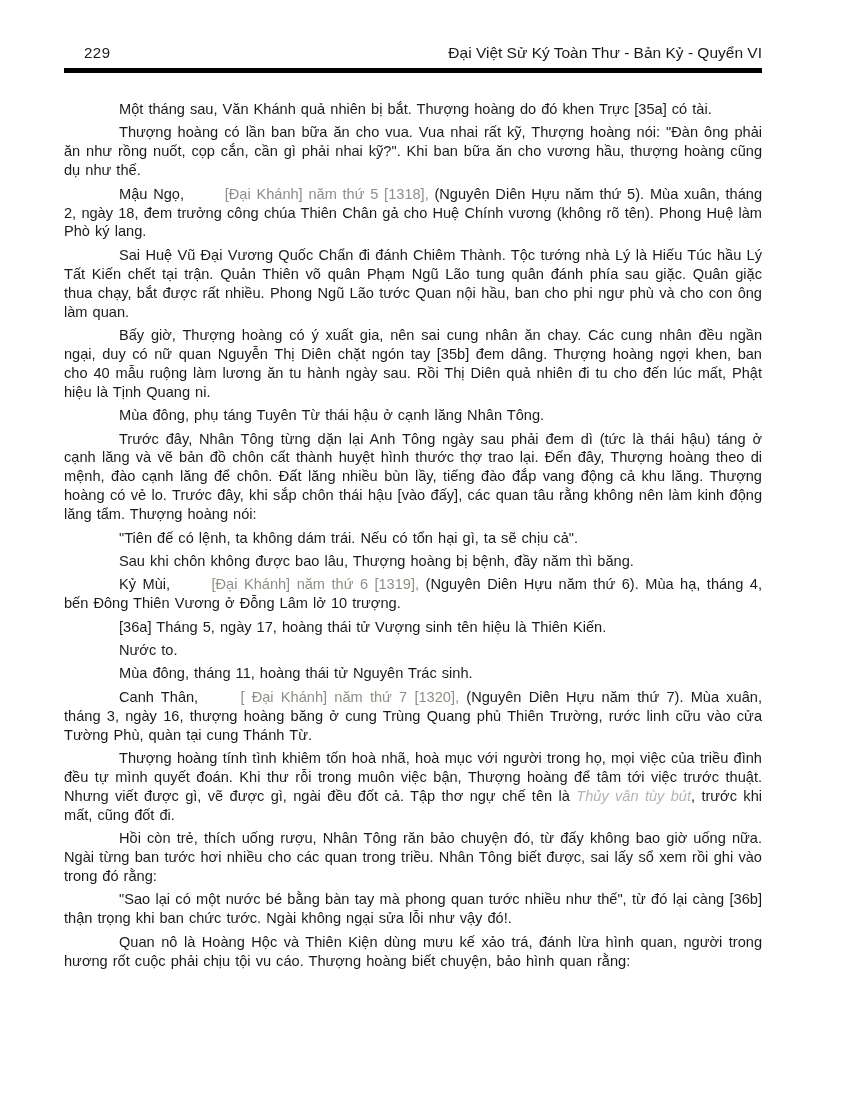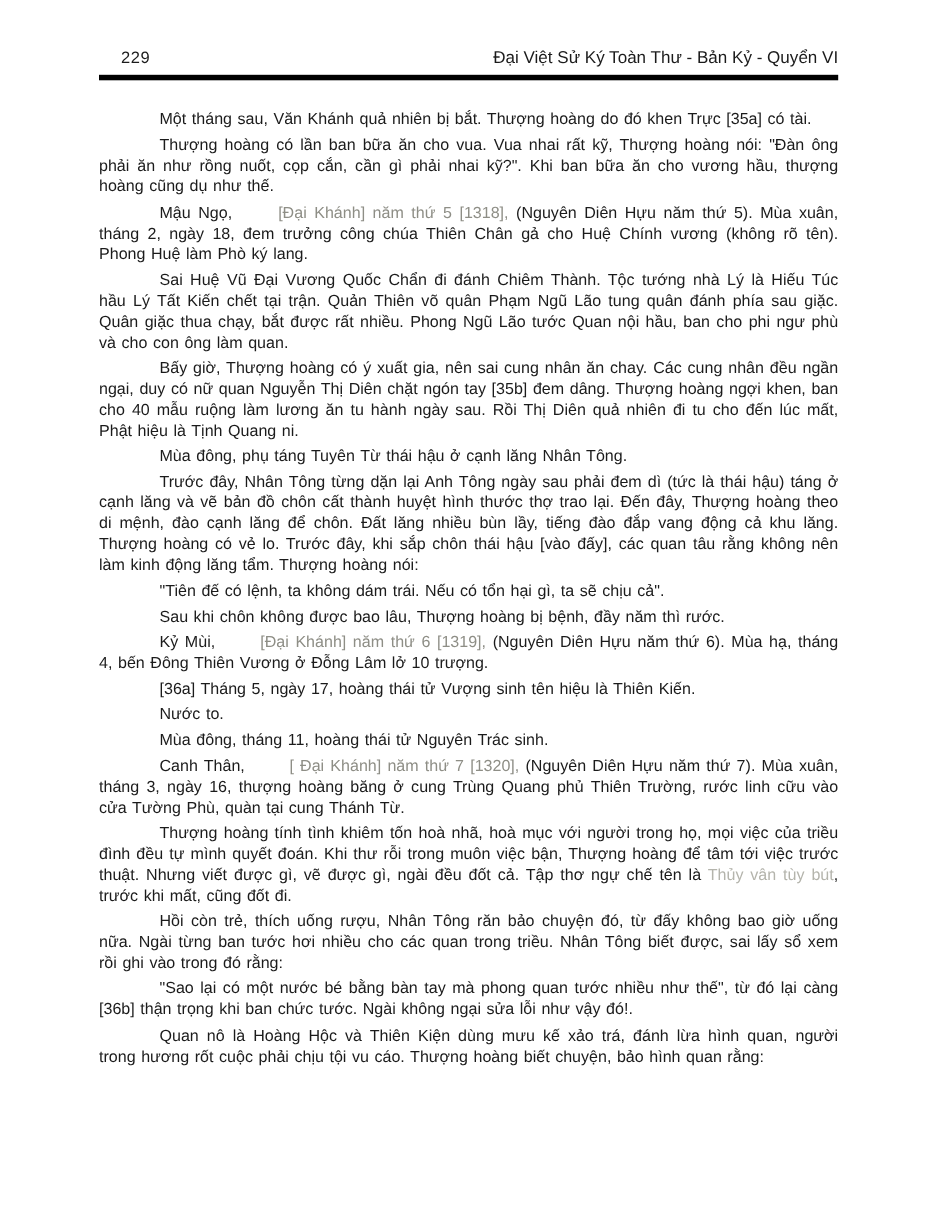--- a/index.html
+++ b/index.html
@@ -11,21 +11,21 @@
     width: 850px;
     height: 1100px;
     font-family: "Liberation Sans", "DejaVu Sans", sans-serif;
     color: #1b1b1b;
     overflow: hidden;
   }
   .page {
     box-sizing: border-box;
     width: 850px;
     height: 1100px;
-    padding: 44px 88px 0 90px;
+    padding: 44px 88px 0 64px;
   }
   .page-header {
     position: relative;
     height: 20px;
     margin-bottom: 0;
   }
   .pagenum {
     position: absolute;
     left: 20px;
     top: 0;
@@ -49,41 +49,41 @@
     margin: 0 0 4.5px 0;
     font-size: 14.6px;
     line-height: 18.9px;
     text-align: justify;
     text-indent: 55px;
     word-spacing: 1px;
   }
   .run-n { font-weight: normal; }
   .run-b { font-weight: normal; }
   .run-g { color: var(--era-gray, #8e8e86); margin-left: 35px; }
-  .run-lg { color: var(--title-gray, #b4b4ac); }
+  .run-lg { color: var(--title-gray, #b4b4ac); font-style: italic; }
 </style>
 </head>
 <body style="color: rgb(27, 27, 27); background: rgb(255, 255, 255);">
 
 <div class="page">
   <div class="page-header">
     <span class="pagenum">229</span>
     <div class="header-title">Đại Việt Sử Ký Toàn Thư - Bản Kỷ - Quyển VI</div>
   </div>
   <div class="header-rule"></div>
   <div class="page-body">
       <p class="para"><span class="run-n">Một tháng sau, Văn Khánh quả nhiên bị bắt. Thượng hoàng do đó khen Trực </span><span class="run-b">[35a]</span><span class="run-n"> có tài.</span></p>
       <p class="para"><span class="run-n">Thượng hoàng có lần ban bữa ăn cho vua. Vua nhai rất kỹ, Thượng hoàng nói: "Đàn ông phải ăn như rồng nuốt, cọp cắn, cần gì phải nhai kỹ?". Khi ban bữa ăn cho vương hầu, thượng hoàng cũng dụ như thế.</span></p>
       <p class="para"><span class="run-b">Mậu Ngọ, </span><span class="run-g">[Đại Khánh] năm thứ 5 [1318], </span><span class="run-n">(Nguyên Diên Hựu năm thứ 5). Mùa xuân, tháng 2, ngày 18, đem trưởng công chúa Thiên Chân gả cho Huệ Chính vương (không rõ tên). Phong Huệ làm Phò ký lang.</span></p>
       <p class="para"><span class="run-n">Sai Huệ Vũ Đại Vương Quốc Chẩn đi đánh Chiêm Thành. Tộc tướng nhà Lý là Hiếu Túc hầu Lý Tất Kiến chết tại trận. Quản Thiên võ quân Phạm Ngũ Lão tung quân đánh phía sau giặc. Quân giặc thua chạy, bắt được rất nhiều. Phong Ngũ Lão tước Quan nội hầu, ban cho phi ngư phù và cho con ông làm quan.</span></p>
       <p class="para"><span class="run-n">Bấy giờ, Thượng hoàng có ý xuất gia, nên sai cung nhân ăn chay. Các cung nhân đều ngần ngại, duy có nữ quan Nguyễn Thị Diên chặt ngón tay </span><span class="run-b">[35b]</span><span class="run-n"> đem dâng. Thượng hoàng ngợi khen, ban cho 40 mẫu ruộng làm lương ăn tu hành ngày sau. Rồi Thị Diên quả nhiên đi tu cho đến lúc mất, Phật hiệu là Tịnh Quang ni.</span></p>
       <p class="para"><span class="run-n">Mùa đông, phụ táng Tuyên Từ thái hậu ở cạnh lăng Nhân Tông.</span></p>
       <p class="para"><span class="run-n">Trước đây, Nhân Tông từng dặn lại Anh Tông ngày sau phải đem dì (tức là thái hậu) táng ở cạnh lăng và vẽ bản đồ chôn cất thành huyệt hình thước thợ trao lại. Đến đây, Thượng hoàng theo di mệnh, đào cạnh lăng để chôn. Đất lăng nhiều bùn lầy, tiếng đào đắp vang động cả khu lăng. Thượng hoàng có vẻ lo. Trước đây, khi sắp chôn thái hậu [vào đấy], các quan tâu rằng không nên làm kinh động lăng tẩm. Thượng hoàng nói:</span></p>
       <p class="para"><span class="run-n">"Tiên đế có lệnh, ta không dám trái. Nếu có tổn hại gì, ta sẽ chịu cả".</span></p>
-      <p class="para"><span class="run-n">Sau khi chôn không được bao lâu, Thượng hoàng bị bệnh, đầy năm thì rước.</span></p>
+      <p class="para"><span class="run-n">Sau khi chôn không được bao lâu, Thượng hoàng bị bệnh, đầy năm thì băng.</span></p>
       <p class="para"><span class="run-b">Kỷ Mùi, </span><span class="run-g">[Đại Khánh] năm thứ 6 [1319], </span><span class="run-n">(Nguyên Diên Hựu năm thứ 6). Mùa hạ, tháng 4, bến Đông Thiên Vương ở Đỗng Lâm lở 10 trượng.</span></p>
       <p class="para"><span class="run-b">[36a]</span><span class="run-n"> Tháng 5, ngày 17, hoàng thái tử Vượng sinh tên hiệu là Thiên Kiến.</span></p>
       <p class="para"><span class="run-n">Nước to.</span></p>
       <p class="para"><span class="run-n">Mùa đông, tháng 11, hoàng thái tử Nguyên Trác sinh.</span></p>
       <p class="para"><span class="run-b">Canh Thân, </span><span class="run-g">[ Đại Khánh] năm thứ 7 [1320], </span><span class="run-n">(Nguyên Diên Hựu năm thứ 7). Mùa xuân, tháng 3, ngày 16, thượng hoàng băng ở cung Trùng Quang phủ Thiên Trường, rước linh cữu vào cửa Tường Phù, quàn tại cung Thánh Từ.</span></p>
       <p class="para"><span class="run-n">Thượng hoàng tính tình khiêm tốn hoà nhã, hoà mục với người trong họ, mọi việc của triều đình đều tự mình quyết đoán. Khi thư rỗi trong muôn việc bận, Thượng hoàng để tâm tới việc trước thuật. Nhưng viết được gì, vẽ được gì, ngài đều đốt cả. Tập thơ ngự chế tên là </span><span class="run-lg">Thủy vân tùy bút</span><span class="run-n">, trước khi mất, cũng đốt đi.</span></p>
       <p class="para"><span class="run-n">Hồi còn trẻ, thích uống rượu, Nhân Tông răn bảo chuyện đó, từ đấy không bao giờ uống nữa. Ngài từng ban tước hơi nhiều cho các quan trong triều. Nhân Tông biết được, sai lấy sổ xem rồi ghi vào trong đó rằng:</span></p>
       <p class="para"><span class="run-n">"Sao lại có một nước bé bằng bàn tay mà phong quan tước nhiều như thế", từ đó lại càng </span><span class="run-b">[36b]</span><span class="run-n"> thận trọng khi ban chức tước. Ngài không ngại sửa lỗi như vậy đó!.</span></p>
       <p class="para"><span class="run-n">Quan nô là Hoàng Hộc và Thiên Kiện dùng mưu kế xảo trá, đánh lừa hình quan, người trong hương rốt cuộc phải chịu tội vu cáo. Thượng hoàng biết chuyện, bảo hình quan rằng:</span></p>
     </div>

